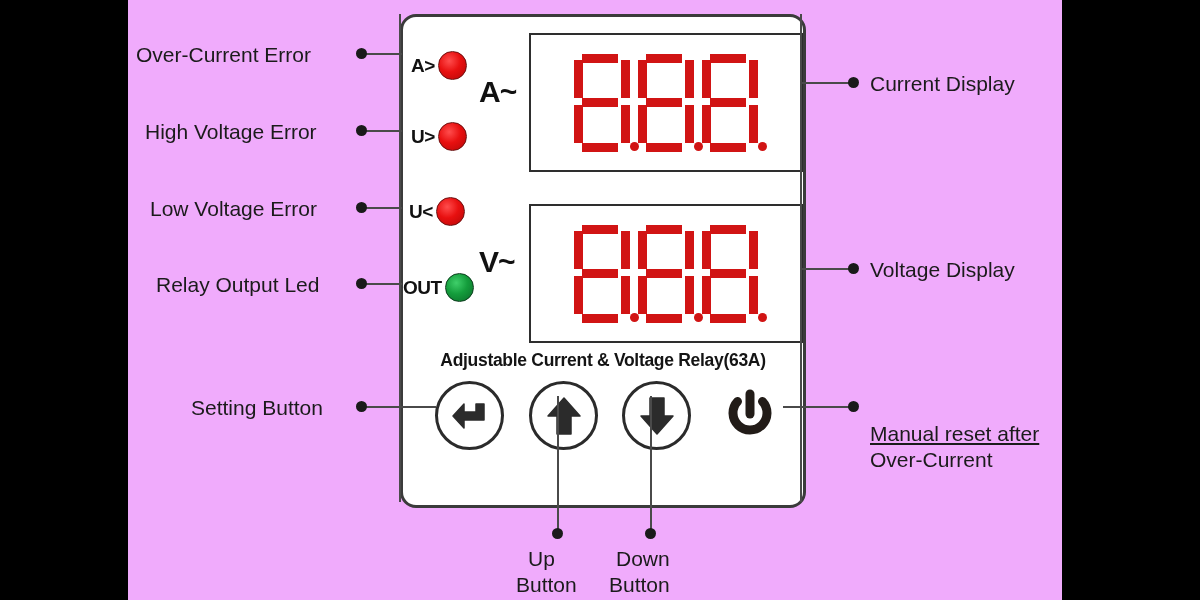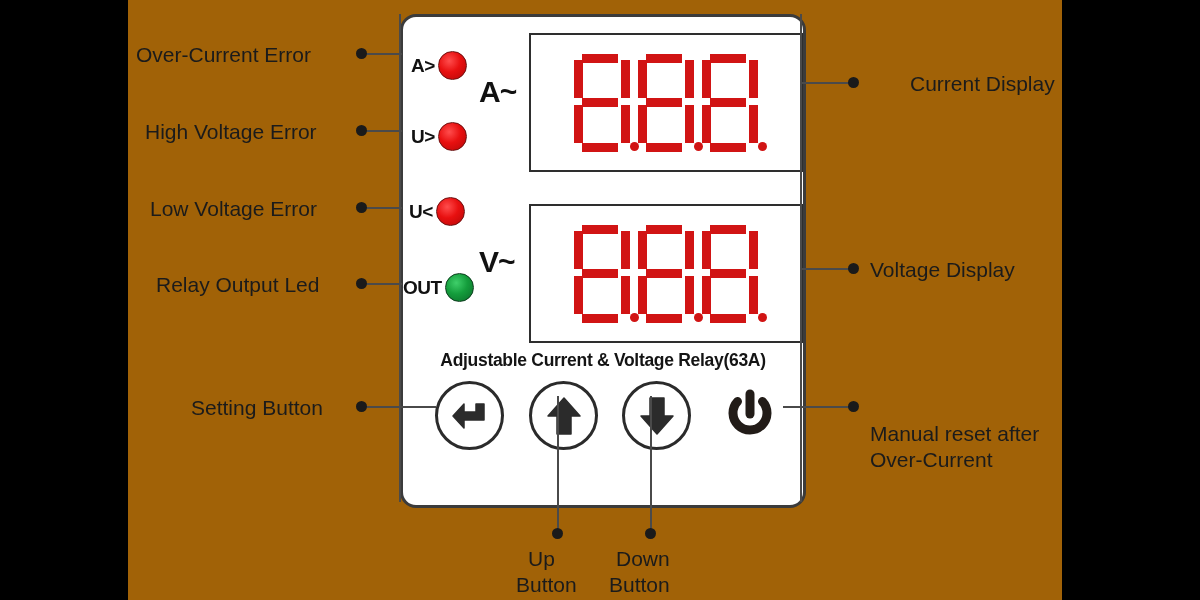--- a/index.html
+++ b/index.html
@@ -7,21 +7,21 @@
     width:1200px;height:600px;background:#000;overflow:hidden;
     font-family:"Liberation Sans", sans-serif;
   }
   #stage{position:relative;width:1200px;height:600px;}
 
   
   .letterbox{position:absolute;top:0;height:600px;background:#000;z-index:40;}
   .lb-left{left:0;width:128px;}
   .lb-right{left:1062px;width:138px;}
 
-  .canvas{position:absolute;left:128px;top:0;width:934px;height:600px;background:#a16207;padding-left:28px;}
+  .canvas{position:absolute;left:128px;top:0;width:934px;height:600px;background:#f0abfc;padding-left:28px;}
 
   
   .device{
     position:absolute;left:272px;top:14px;width:400px;height:488px;
     border:3px solid #3b3b3b;border-radius:16px;background:#fff;z-index:10;
   }
 
   
   .display-box{
     position:absolute;border:2.5px solid #2e2e2e;background:#fff;
@@ -134,29 +134,29 @@
     <div class="ann-text left" style="left:28px;top:272px;">Relay Output Led</div>
     <div class="dot" style="left:228px;top:278px;"></div>
     <div class="leader h" style="left:234px;top:283px;width:40px;"></div>
 
     <div class="ann-text left" style="left:63px;top:395px;">Setting Button</div>
     <div class="dot" style="left:228px;top:401px;"></div>
     <div class="leader h" style="left:234px;top:406px;width:74px;"></div>
 
     <div class="leader h" style="left:672px;top:82px;width:51px;"></div>
     <div class="dot" style="left:720px;top:77px;"></div>
-    <div class="ann-text right" style="left:742px;top:71px;margin-left:40px;">Current Display</div>
+    <div class="ann-text right" style="left:742px;top:71px;">Current Display</div>
 
     <div class="leader h" style="left:672px;top:268px;width:51px;"></div>
     <div class="dot" style="left:720px;top:263px;"></div>
     <div class="ann-text right" style="left:742px;top:257px;text-align:right;">Voltage Display</div>
 
     <div class="leader h" style="left:655px;top:406px;width:68px;"></div>
     <div class="dot" style="left:720px;top:401px;"></div>
-    <div class="ann-text right" style="left:742px;top:421px;">Manual reset after</div>
+    <div class="ann-text right" style="left:742px;top:421px;text-decoration:underline;">Manual reset after</div>
     <div class="ann-text right" style="left:742px;top:447px;">Over-Current</div>
 
     <div class="leader v" style="left:429px;top:396px;height:137px;"></div>
     <div class="dot" style="left:424px;top:528px;"></div>
     <div class="ann-text" style="left:400px;top:546px;">Up</div>
     <div class="ann-text" style="left:388px;top:572px;">Button</div>
 
     <div class="leader v" style="left:522px;top:396px;height:137px;"></div>
     <div class="dot" style="left:517px;top:528px;"></div>
     <div class="ann-text" style="left:488px;top:546px;">Down</div>

